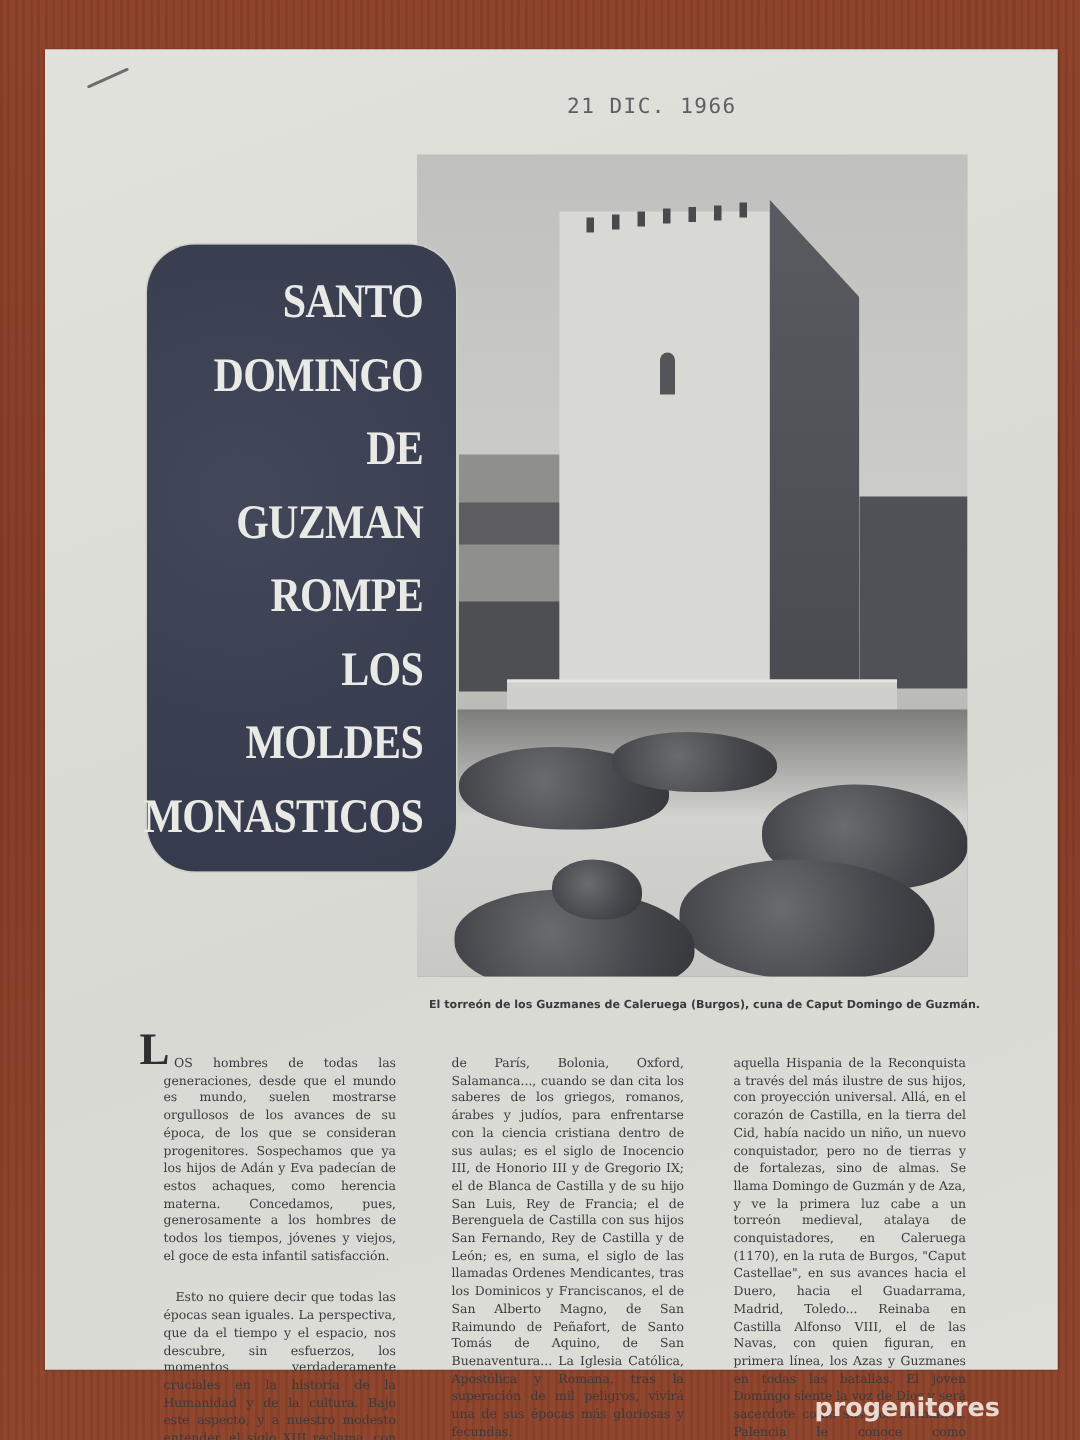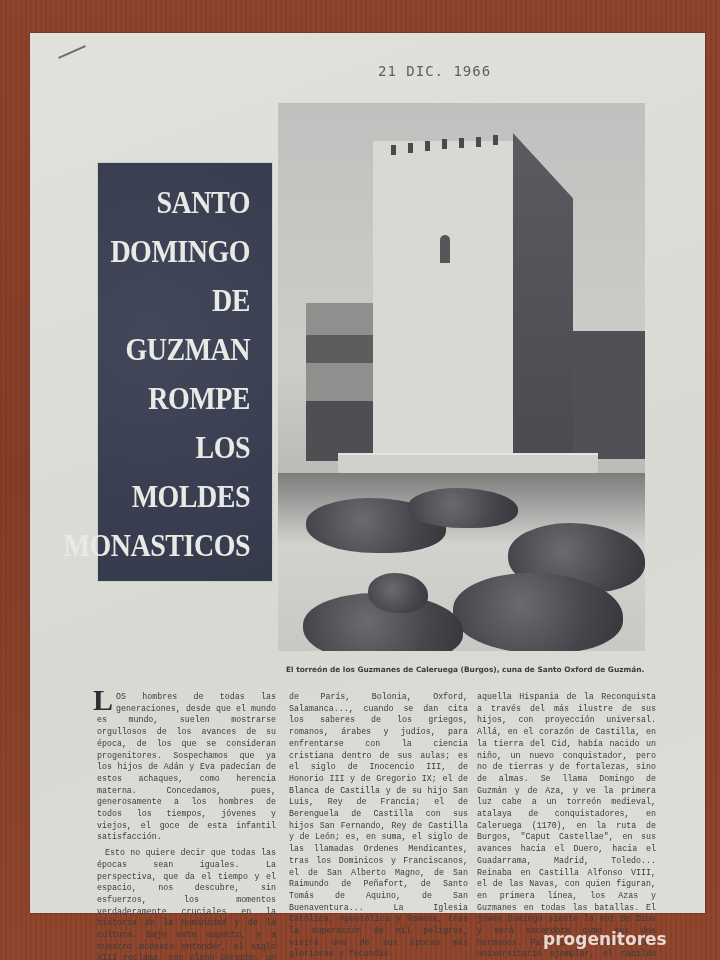--- a/index.html
+++ b/index.html
@@ -102,25 +102,26 @@
       background: linear-gradient(180deg, #7c7c7b 0%, #d2d2cf 40%, #c8c8c5 100%);
     }
     .photo .bush {
       position: absolute; border-radius: 45% 55% 40% 50%;
       background: radial-gradient(circle at 40% 40%, #6a6b6e 0%, #45464b 60%, #35363a 100%);
     }
     .title-box {
       position: absolute;
       left: 68px;
       top: 130px;
-      width: 174px;
+      width: 206px;
       height: 418px;
       background: #3b4153;
       background-image: radial-gradient(circle at 30% 40%, #42485a 0%, #393f51 60%, #353a4b 100%);
       box-shadow: 0 0 0 1px #cfcfca;
+      border-radius: 32px;
     }
     .title-line {
       position: absolute;
       right: 22px;
       font-family: "Liberation Serif", serif;
       font-weight: bold;
       font-size: 28px;
       line-height: 30px;
       color: #e9e9e6;
       letter-spacing: -0.5px;
@@ -144,23 +145,22 @@
       top: 654px;
       width: 187px;
       font-family: "DejaVu Serif", serif;
       font-size: 8.3px;
       line-height: 11.7px;
       color: #3a3b3e;
       text-align: justify;
       hyphens: auto;
     }
     .column p {
-      margin: 4px;
+      margin: 16px;
       text-indent: 8px;
-      font-family: Liberation Mono, monospace;
     }
     .column p.first {
       text-indent: 0;
     }
     .dropcap {
       float: left;
       font-family: "Liberation Serif", serif;
       font-size: 30px;
       line-height: 24px;
       font-weight: bold;
@@ -218,21 +218,21 @@
     <div class="title-line" style="top:22px">SANTO</div>
     <div class="title-line" style="top:71px">DOMINGO</div>
     <div class="title-line" style="top:120px">DE</div>
     <div class="title-line" style="top:169px">GUZMAN</div>
     <div class="title-line" style="top:218px">ROMPE</div>
     <div class="title-line" style="top:267px">LOS</div>
     <div class="title-line" style="top:316px">MOLDES</div>
     <div class="title-line" style="top:365px">MONASTICOS</div>
   </div>
 
-  <div class="caption">El torreón de los Guzmanes de Caleruega (Burgos), cuna de Santo Oxford de Guzmán.</div>
+  <div class="caption">El torreón de los Guzmanes de Caleruega (Burgos), cuna de Caput Domingo de Guzmán.</div>
 
   <div class="column col1">
     <span class="dropcap">L</span>
     <p class="first">OS hombres de todas las generaciones, desde que el mundo es mundo, suelen mostrarse orgullosos de los avances de su época, de los que se consideran progenitores. Sospechamos que ya los hijos de Adán y Eva padecían de estos achaques, como herencia materna. Concedamos, pues, generosamente a los hombres de todos los tiempos, jóvenes y viejos, el goce de esta infantil satisfacción.</p>
     <p>Esto no quiere decir que todas las épocas sean iguales. La perspectiva, que da el tiempo y el espacio, nos descubre, sin esfuerzos, los momentos verdaderamente cruciales en la historia de la Humanidad y de la cultura. Bajo este aspecto, y a nuestro modesto entender, el siglo XIII reclama, con pleno derecho, un puesto de honor. Es el siglo de las Universidades</p>
   </div>
 
   <div class="column col2">
     <p class="first">de París, Bolonia, Oxford, Salamanca..., cuando se dan cita los saberes de los griegos, romanos, árabes y judíos, para enfrentarse con la ciencia cristiana dentro de sus aulas; es el siglo de Inocencio III, de Honorio III y de Gregorio IX; el de Blanca de Castilla y de su hijo San Luis, Rey de Francia; el de Berenguela de Castilla con sus hijos San Fernando, Rey de Castilla y de León; es, en suma, el siglo de las llamadas Ordenes Mendicantes, tras los Dominicos y Franciscanos, el de San Alberto Magno, de San Raimundo de Peñafort, de Santo Tomás de Aquino, de San Buenaventura... La Iglesia Católica, Apostólica y Romana, tras la superación de mil peligros, vivirá una de sus épocas más gloriosas y fecundas.</p>
     <p>En la forja del XIII estará universal</p>

